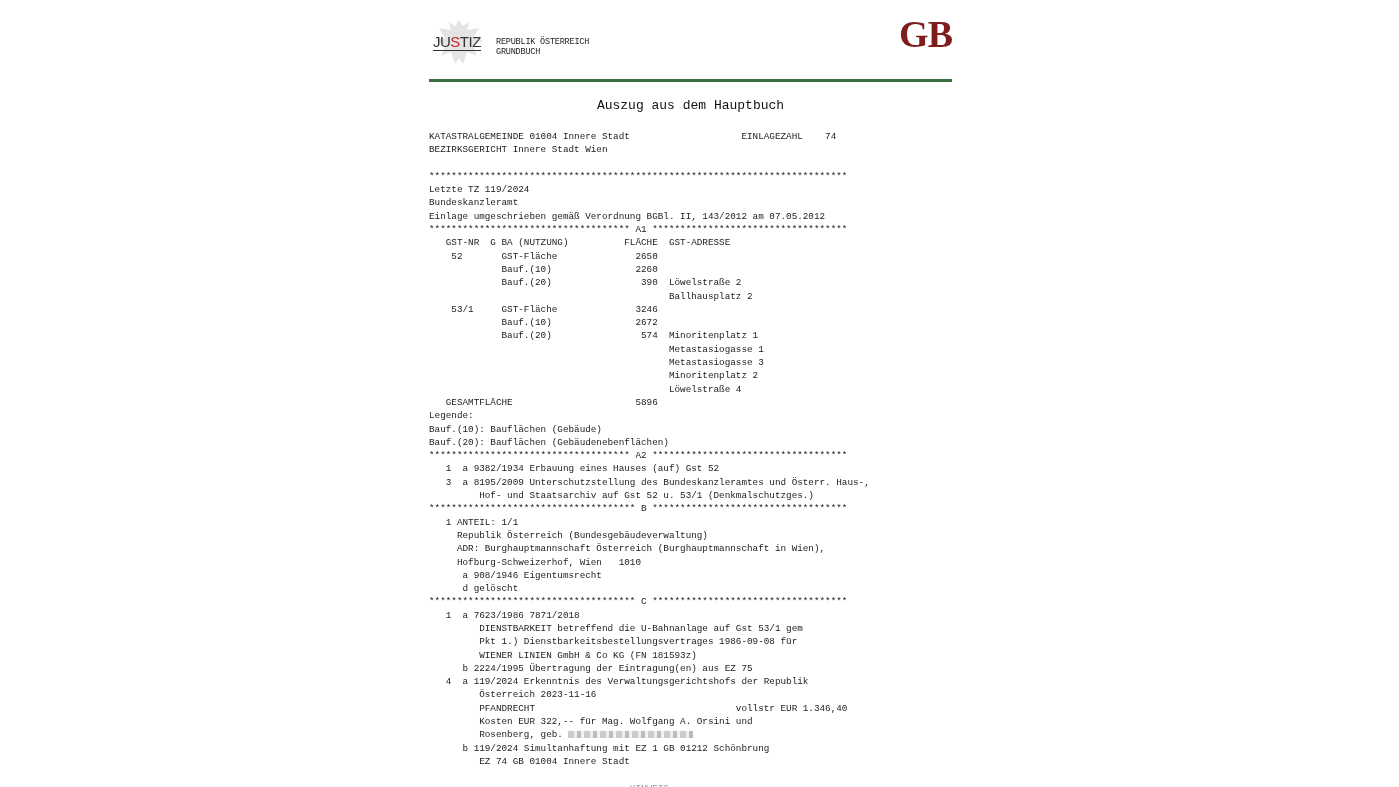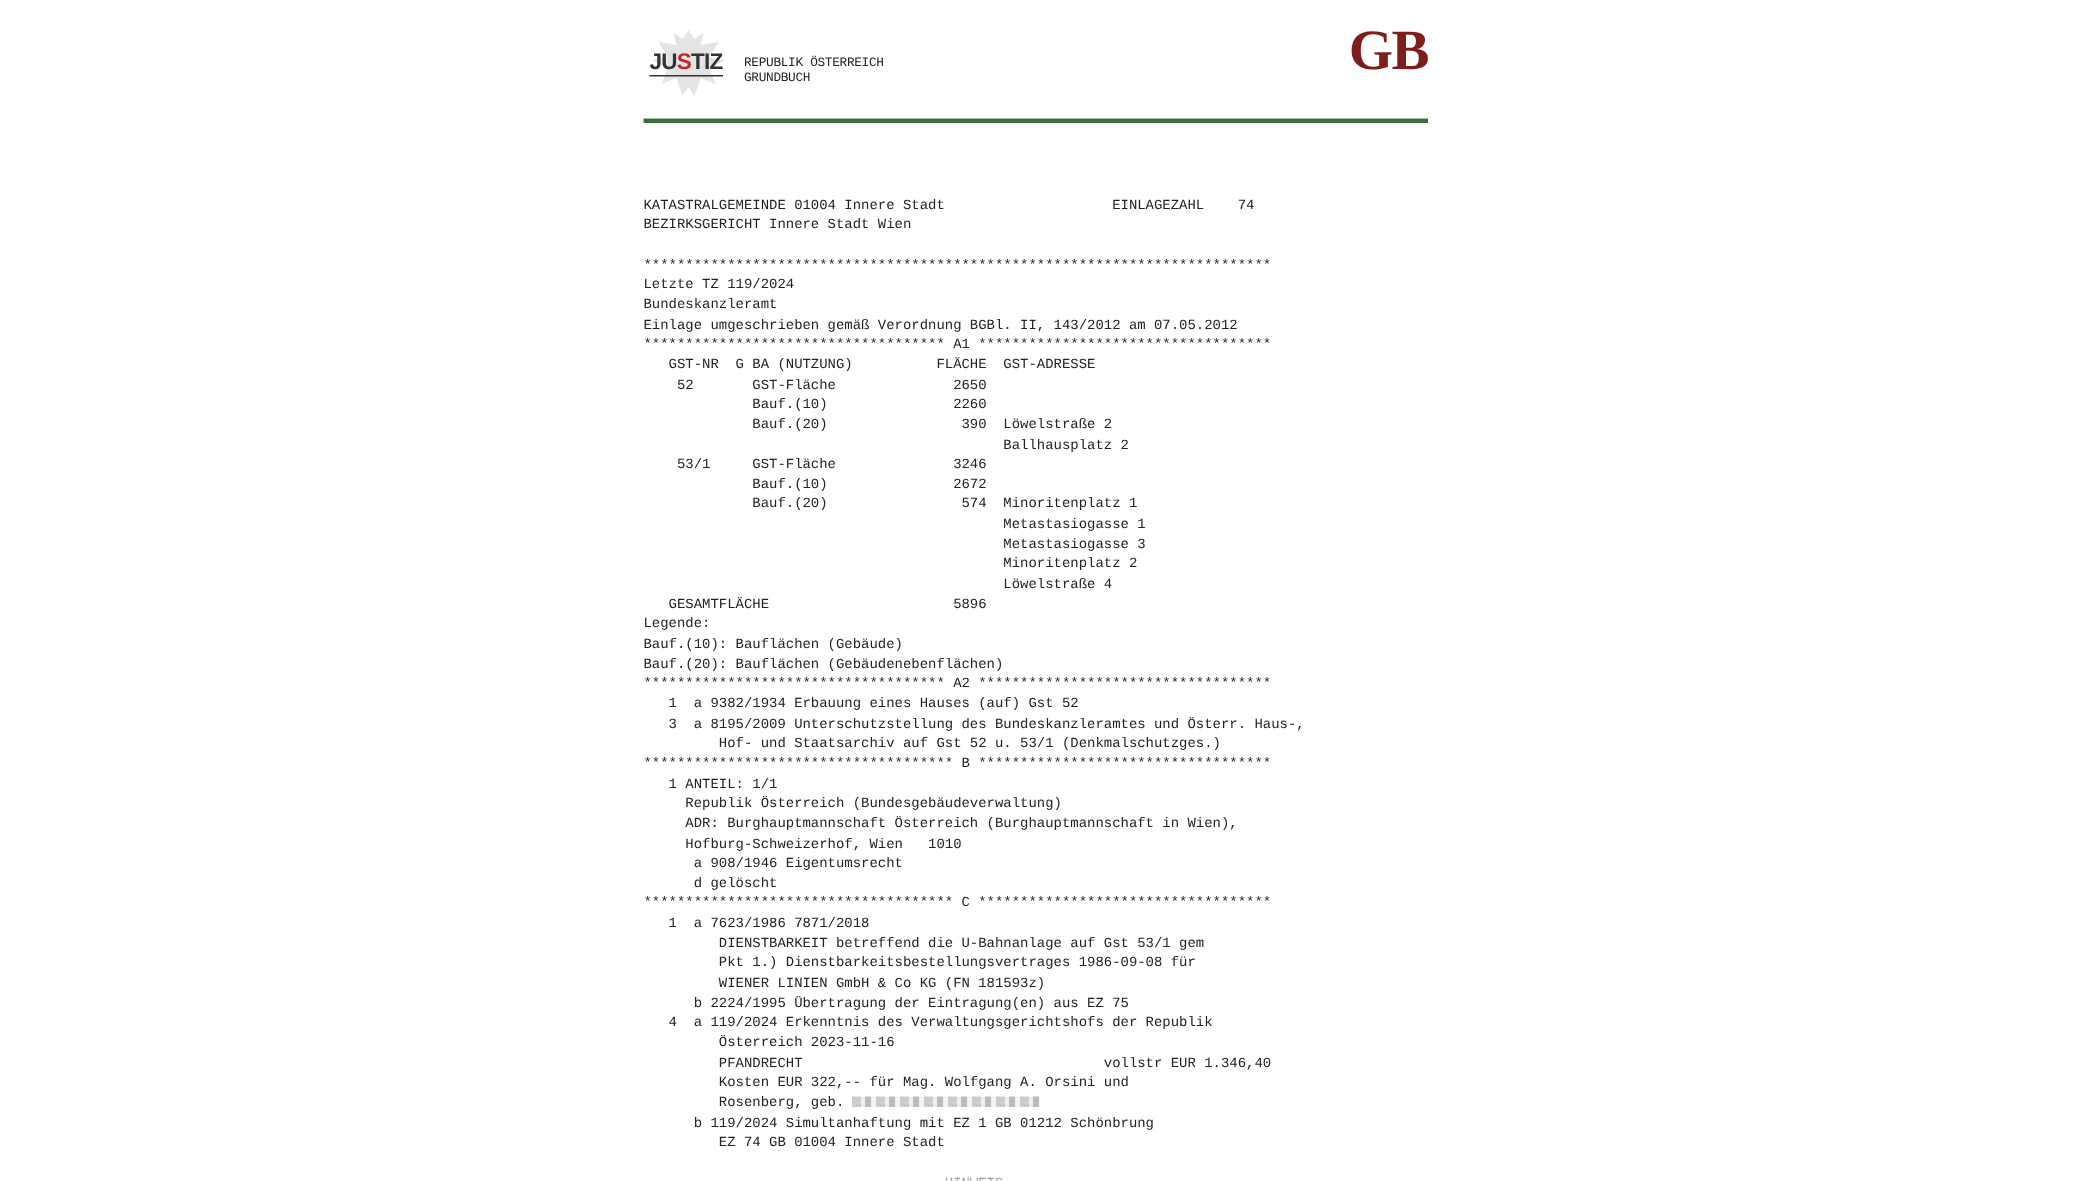--- a/index.html
+++ b/index.html
@@ -1,21 +1,21 @@
 <!DOCTYPE html>
 <html><head>
 <meta charset="utf-8">
 <style>
   html, body { margin: 0; padding: 0; background: #ffffff; }
   body { width: 1399px; height: 787px; overflow: hidden; position: relative; }
   .page { position: absolute; left: 429px; top: 0; width: 523px; }
   .header { position: relative; height: 82px; }
   .logo { position: absolute; left: 0; top: 18px; width: 60px; height: 52px; }
   .eagle { position: absolute; left: 4px; top: 0; width: 52px; height: 52px; }
-  .justiz { position: absolute; left: 4px; top: 16px; font-family: "Liberation Sans", sans-serif; font-size: 15px; letter-spacing: -0.5px; color: #333; border-bottom: 1.5px solid #333; line-height: 16px; font-weight: bold; }
+  .justiz { position: absolute; left: 4px; top: 16px; font-family: "Liberation Sans", sans-serif; font-size: 15px; letter-spacing: -0.5px; color: #333; border-bottom: 1.5px solid #333; line-height: 16px; }
   .justiz .para { color: #c0282d; }
   .org { position: absolute; left: 67px; top: 37px; font-family: Liberation Mono, monospace; font-size: 8.5px; color: #222; line-height: 10px; letter-spacing: -0.2px; }
   .gb { position: absolute; right: 0; top: 12px; font-family: Liberation Serif, serif; font-weight: bold; font-size: 38px; color: #7f1d1d; letter-spacing: -1px; }
   .rule { position: absolute; left: 0; top: 79px; width: 523px; height: 3px; background: #3b6f3e; }
   .title { position: absolute; left: 0; top: 98px; width: 523px; text-align: center; font-family: "Liberation Mono", monospace; font-size: 13px; color: #111; }
   .body { position: absolute; left: 0; top: 130px; font-family: "Liberation Mono", monospace; font-size: 9.3px; color: #222; line-height: 13.3px; white-space: pre; }
   .line { height: 13.3px; }
   .redacted { display: inline-block; width: 125px; height: 7px; vertical-align: middle; background: repeating-linear-gradient(90deg, #ccc 0 6px, #eee 6px 9px, #bbb 9px 13px, #f2f2f2 13px 16px); }
   .dotted { color: #999; }
 </style>
@@ -31,15 +31,16 @@
       <span class="justiz">JU<span class="para">S</span>TIZ</span>
     </div>
     <div class="org">
       <div>REPUBLIK ÖSTERREICH</div>
       <div>GRUNDBUCH</div>
     </div>
     <div class="gb">GB</div>
     <div class="rule"></div>
   </div>
 
+  <div class="title">Auszug aus dem Hauptbuch</div>
 
   <div class="body" id="doc-body"><div class="line">KATASTRALGEMEINDE 01004 Innere Stadt                    EINLAGEZAHL    74</div><div class="line">BEZIRKSGERICHT Innere Stadt Wien</div><div class="line"></div><div class="line">***************************************************************************</div><div class="line">Letzte TZ 119/2024</div><div class="line">Bundeskanzleramt</div><div class="line">Einlage umgeschrieben gemäß Verordnung BGBl. II, 143/2012 am 07.05.2012</div><div class="line">************************************ A1 ***********************************</div><div class="line">   GST-NR  G BA (NUTZUNG)          FLÄCHE  GST-ADRESSE</div><div class="line">    52       GST-Fläche              2650</div><div class="line">             Bauf.(10)               2260</div><div class="line">             Bauf.(20)                390  Löwelstraße 2</div><div class="line">                                           Ballhausplatz 2</div><div class="line">    53/1     GST-Fläche              3246</div><div class="line">             Bauf.(10)               2672</div><div class="line">             Bauf.(20)                574  Minoritenplatz 1</div><div class="line">                                           Metastasiogasse 1</div><div class="line">                                           Metastasiogasse 3</div><div class="line">                                           Minoritenplatz 2</div><div class="line">                                           Löwelstraße 4</div><div class="line">   GESAMTFLÄCHE                      5896</div><div class="line">Legende:</div><div class="line">Bauf.(10): Bauflächen (Gebäude)</div><div class="line">Bauf.(20): Bauflächen (Gebäudenebenflächen)</div><div class="line">************************************ A2 ***********************************</div><div class="line">   1  a 9382/1934 Erbauung eines Hauses (auf) Gst 52</div><div class="line">   3  a 8195/2009 Unterschutzstellung des Bundeskanzleramtes und Österr. Haus-,</div><div class="line">         Hof- und Staatsarchiv auf Gst 52 u. 53/1 (Denkmalschutzges.)</div><div class="line">************************************* B ***********************************</div><div class="line">   1 ANTEIL: 1/1</div><div class="line">     Republik Österreich (Bundesgebäudeverwaltung)</div><div class="line">     ADR: Burghauptmannschaft Österreich (Burghauptmannschaft in Wien),</div><div class="line">     Hofburg-Schweizerhof, Wien   1010</div><div class="line">      a 908/1946 Eigentumsrecht</div><div class="line">      d gelöscht</div><div class="line">************************************* C ***********************************</div><div class="line">   1  a 7623/1986 7871/2018</div><div class="line">         DIENSTBARKEIT betreffend die U-Bahnanlage auf Gst 53/1 gem</div><div class="line">         Pkt 1.) Dienstbarkeitsbestellungsvertrages 1986-09-08 für</div><div class="line">         WIENER LINIEN GmbH &amp; Co KG (FN 181593z)</div><div class="line">      b 2224/1995 Übertragung der Eintragung(en) aus EZ 75</div><div class="line">   4  a 119/2024 Erkenntnis des Verwaltungsgerichtshofs der Republik</div><div class="line">         Österreich 2023-11-16</div><div class="line">         PFANDRECHT                                    vollstr EUR 1.346,40</div><div class="line">         Kosten EUR 322,-- für Mag. Wolfgang A. Orsini und</div><div class="line">         Rosenberg, geb. <span class="redacted"></span></div><div class="line">      b 119/2024 Simultanhaftung mit EZ 1 GB 01212 Schönbrung</div><div class="line">         EZ 74 GB 01004 Innere Stadt</div><div class="line"></div><div class="line dotted">................................... HINWEIS ...............................</div></div>
 </div>
 
 </body></html>

